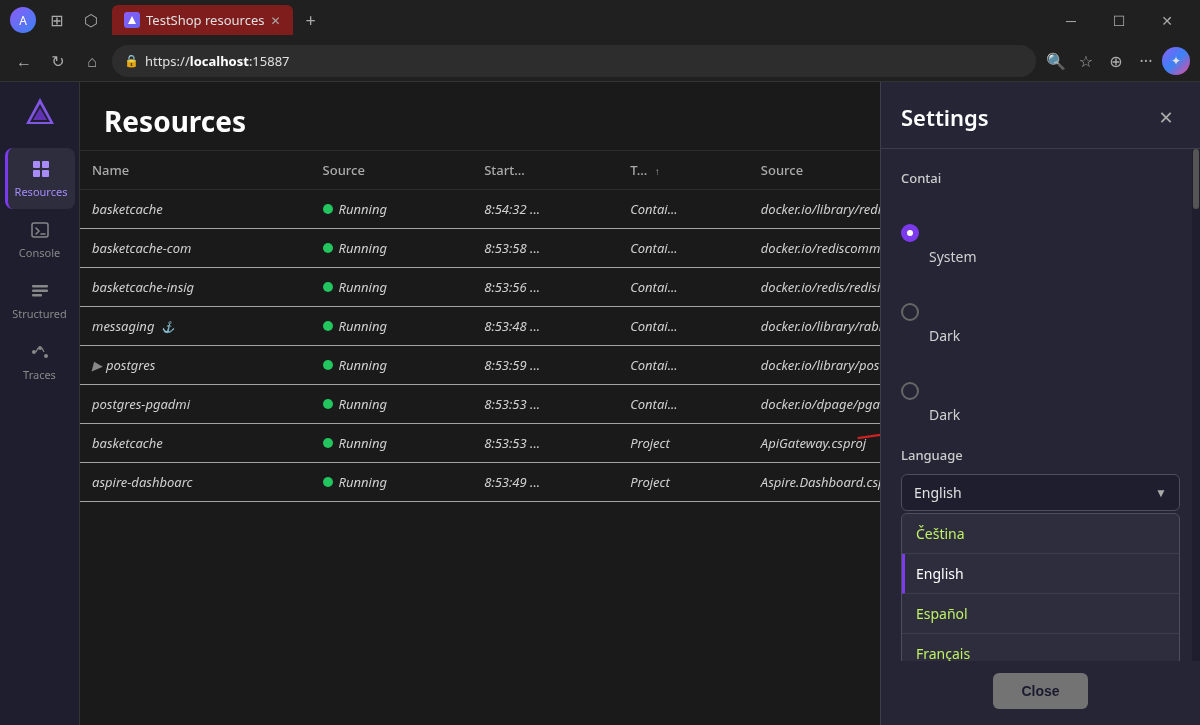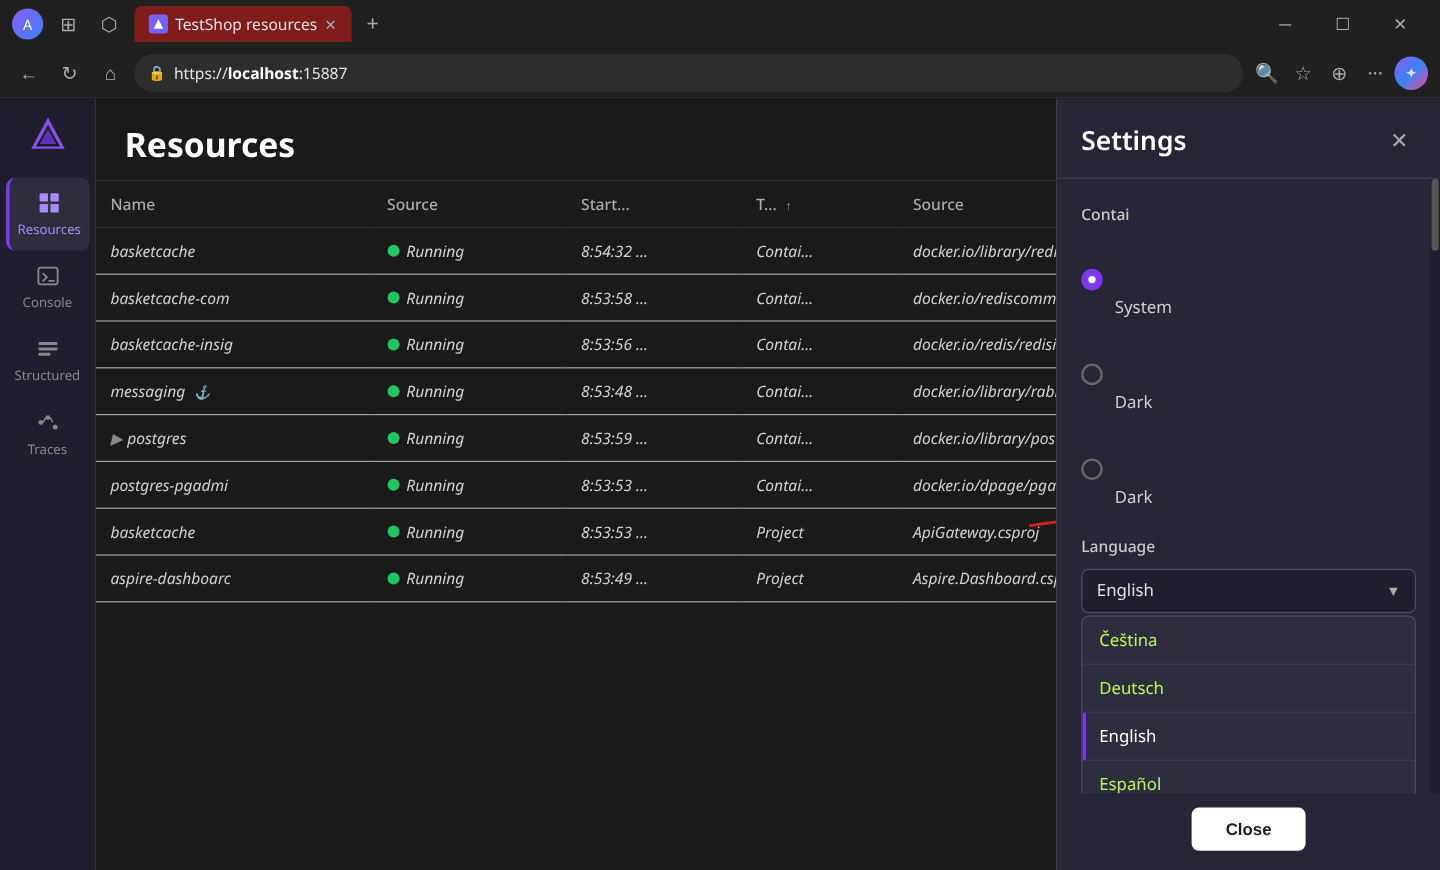--- a/index.html
+++ b/index.html
@@ -83,21 +83,21 @@
     .dropdown-menu { position: absolute; top: calc(100% + 2px); left: 0; right: 0; background: #2d2d3d; border: 1px solid #4d4d5d; border-radius: 6px; z-index: 200; overflow: hidden; }
     .dropdown-item { padding: 10px 14px; font-size: 14px; color: #bef264; cursor: pointer; display: flex; align-items: center; gap: 8px; }
     .dropdown-item.selected { border-left: 3px solid #7c3aed; padding-left: 11px; color: #fff; background: #2d2d3d; }
     .dropdown-item:not(:last-child) { border-bottom: 1px solid #3d3d4d; }
 
     
     .arrow-overlay { position: absolute; top: 0; left: 0; width: 100%; height: 100%; pointer-events: none; z-index: 50; }
 
     
     .settings-footer { padding: 12px 20px 16px; }
-    .close-btn { background: #ffffff; color: #1a1a2e; border: none; border-radius: 6px; padding: 10px 28px; font-size: 14px; font-weight: 600; cursor: pointer; display: block; margin: 0 auto; }
+    .close-btn { background: #737373; color: #1a1a2e; border: none; border-radius: 6px; padding: 10px 28px; font-size: 14px; font-weight: 600; cursor: pointer; display: block; margin: 0 auto; }
   </style>
 </head>
 <body>
 
 <div class="browser-chrome">
   <div class="browser-titlebar">
     <div class="browser-avatar">A</div>
     <div class="browser-icon-btn">⊞</div>
     <div class="browser-icon-btn">⬡</div>
     <div class="tab-bar">
@@ -312,23 +312,20 @@
         <div class="settings-section-label">Language</div>
         <div class="dropdown-container">
           <div class="dropdown-select">
             <span>English</span>
             <span class="chevron">▼</span>
           </div>
           <div class="dropdown-menu">
             <div class="dropdown-item">
               <span>Čeština</span>
             </div>
-            <div class="dropdown-item">
-              <span>Deutsch</span>
-            </div>
             <div class="dropdown-item selected">
               <span>English</span>
             </div>
             <div class="dropdown-item">
               <span>Español</span>
             </div>
             <div class="dropdown-item">
               <span>Français</span>
             </div>
             <div class="dropdown-item">

